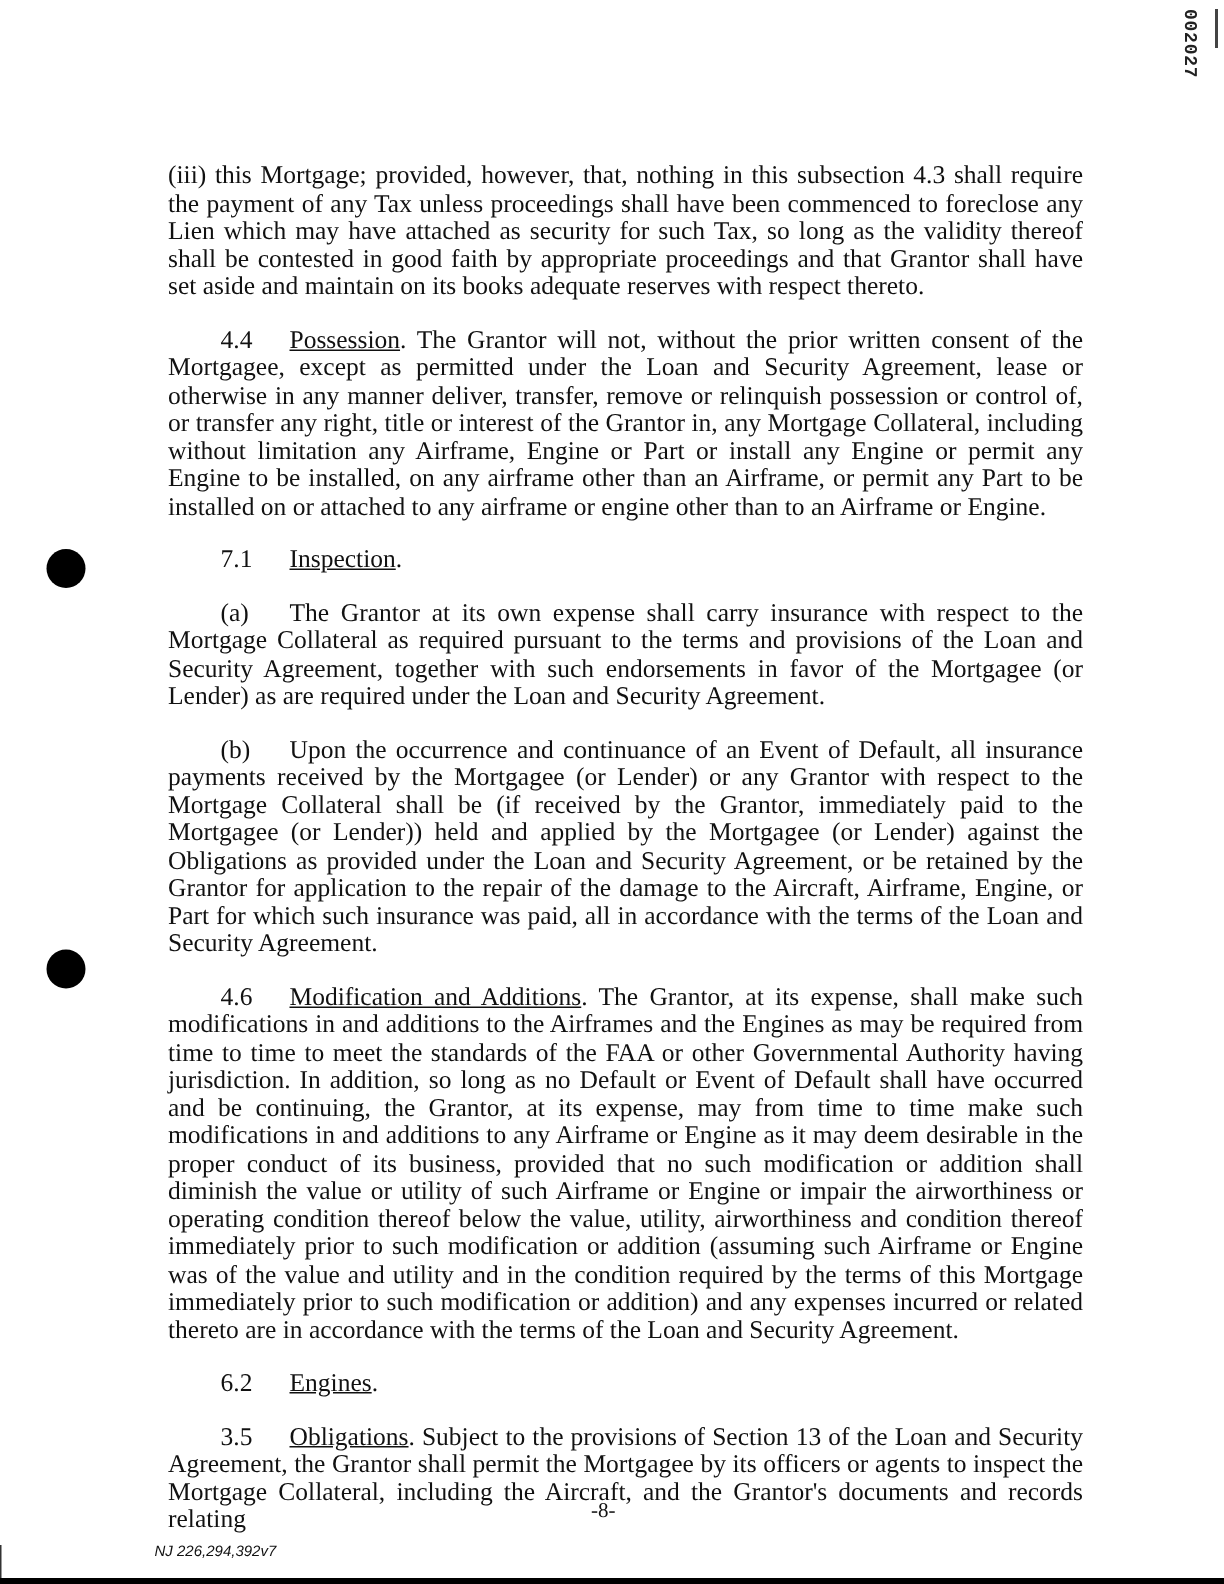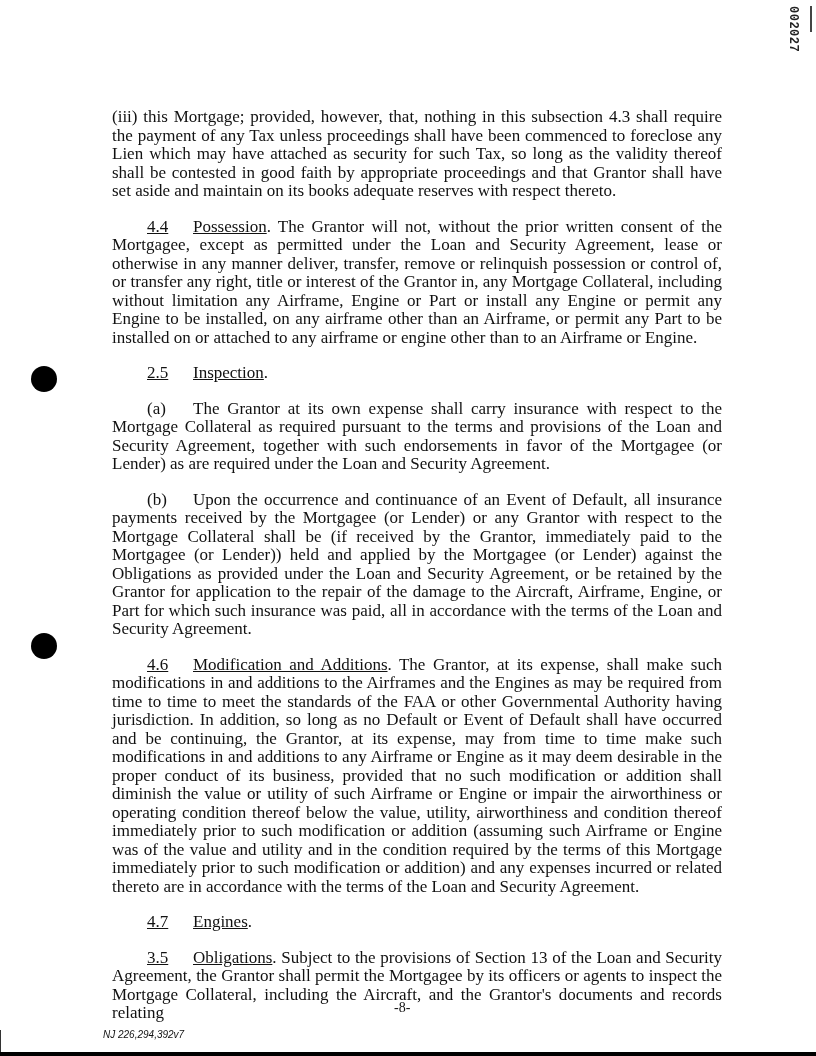--- a/index.html
+++ b/index.html
@@ -16,21 +16,21 @@
       font-size: 12px; letter-spacing: 0.5px; color: #222;
     }
     .stamp-bar { position: absolute; left: 810px; top: 6px; width: 2px; height: 26px; background:#444; }
     .hole { position: absolute; width: 26px; height: 26px; border-radius: 50%; background: #000; left: 31px; }
     .content {
       position: absolute; left: 112px; top: 108px; width: 610px;
       font-size: 17px; line-height: 18.5px; text-align: justify;
     }
     .para { margin: 0 0 17px 0; }
     .indent { text-indent: 35px; }
-    .num { display: inline-block; width: 46px; text-indent: 0; text-decoration: underline; }
+    .num { display: inline-block; width: 46px; text-indent: 0; }
     .sub { display: inline-block; width: 46px; text-indent: 0; }
     .u { text-decoration: underline; }
     .heading { margin: 0 0 17px 0; padding-left: 35px; }
     .footer-id {
       position: absolute; left: 103px; top: 1010px;
       font-family: "Liberation Sans", sans-serif; font-style: italic; font-size: 10px; margin-top: 19px;
     }
     .page-num { position: absolute; left: 394px; top: 1000px; font-size: 14px; }
     .bottom-bar { position: absolute; left: 0; top: 1052px; width: 816px; height: 4px; background: #000; }
     .left-edge { position: absolute; left: 0; top: 1030px; width: 1px; height: 22px; background: #333; }
@@ -45,29 +45,29 @@
 
   <div class="hole" style="top:366px;"></div>
   <div class="hole" style="top:633px;"></div>
 
   <div class="content">
 
     <p class="para">(iii) this Mortgage; provided, however, that, nothing in this subsection 4.3 shall require the payment of any Tax unless proceedings shall have been commenced to foreclose any Lien which may have attached as security for such Tax, so long as the validity thereof shall be contested in good faith by appropriate proceedings and that Grantor shall have set aside and maintain on its books adequate reserves with respect thereto.</p>
 
     <p class="para indent"><span class="num">4.4</span><span class="u">Possession</span><span>.  The Grantor will not, without the prior written consent of the Mortgagee, except as permitted under the Loan and Security Agreement, lease or otherwise in any manner deliver, transfer, remove or relinquish possession or control of, or transfer any right, title or interest of the Grantor in, any Mortgage Collateral, including without limitation any Airframe, Engine or Part or install any Engine or permit any Engine to be installed, on any airframe other than an Airframe, or permit any Part to be installed on or attached to any airframe or engine other than to an Airframe or Engine.</span></p>
 
-    <p class="heading"><span class="num">2.5</span><span class="u">Inspection</span><span>.</span></p>
+    <p class="heading"><span class="num">7.1</span><span class="u">Inspection</span><span>.</span></p>
 
     <p class="para indent"><span class="sub">(a)</span><span>The Grantor at its own expense shall carry insurance with respect to the Mortgage Collateral as required pursuant to the terms and provisions of the Loan and Security Agreement, together with such endorsements in favor of the Mortgagee (or Lender) as are required under the Loan and Security Agreement.</span></p>
 
     <p class="para indent"><span class="sub">(b)</span><span>Upon the occurrence and continuance of an Event of Default, all insurance payments received by the Mortgagee (or Lender) or any Grantor with respect to the Mortgage Collateral shall be (if received by the Grantor, immediately paid to the Mortgagee (or Lender)) held and applied by the Mortgagee (or Lender) against the Obligations as provided under the Loan and Security Agreement, or be retained by the Grantor for application to the repair of the damage to the Aircraft, Airframe, Engine, or Part for which such insurance was paid, all in accordance with the terms of the Loan and Security Agreement.</span></p>
 
     <p class="para indent"><span class="num">4.6</span><span class="u">Modification and Additions</span><span>.  The Grantor, at its expense, shall make such modifications in and additions to the Airframes and the Engines as may be required from time to time to meet the standards of the FAA or other Governmental Authority having jurisdiction.  In addition, so long as no Default or Event of Default shall have occurred and be continuing, the Grantor, at its expense, may from time to time make such modifications in and additions to any Airframe or Engine as it may deem desirable in the proper conduct of its business, provided that no such modification or addition shall diminish the value or utility of such Airframe or Engine or impair the airworthiness or operating condition thereof below the value, utility, airworthiness and condition thereof immediately prior to such modification or addition (assuming such Airframe or Engine was of the value and utility and in the condition required by the terms of this Mortgage immediately prior to such modification or addition) and any expenses incurred or related thereto are in accordance with the terms of the Loan and Security Agreement.</span></p>
 
-    <p class="heading"><span class="num">4.7</span><span class="u">Engines</span><span>.</span></p>
+    <p class="heading"><span class="num">6.2</span><span class="u">Engines</span><span>.</span></p>
 
     <p class="para indent"><span class="num">3.5</span><span class="u">Obligations</span><span>.  Subject to the provisions of Section 13 of the Loan and Security Agreement, the Grantor shall permit the Mortgagee by its officers or agents to inspect the Mortgage Collateral, including the Aircraft, and the Grantor's documents and records relating</span></p>
 
   </div>
 
   <div class="page-num">-8-</div>
   <div class="footer-id">NJ 226,294,392v7</div>
 
   <div class="left-edge"></div>
   <div class="bottom-bar"></div>

